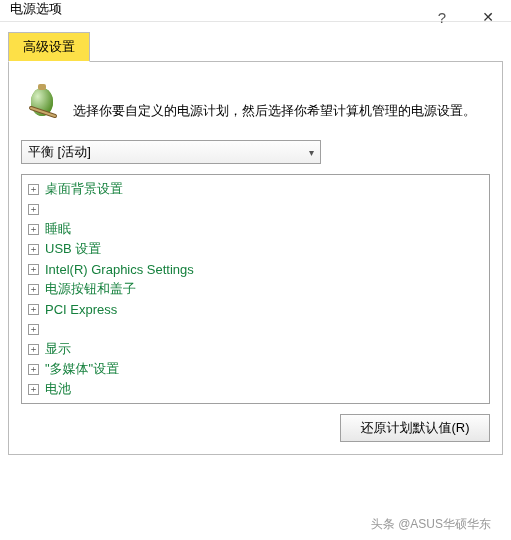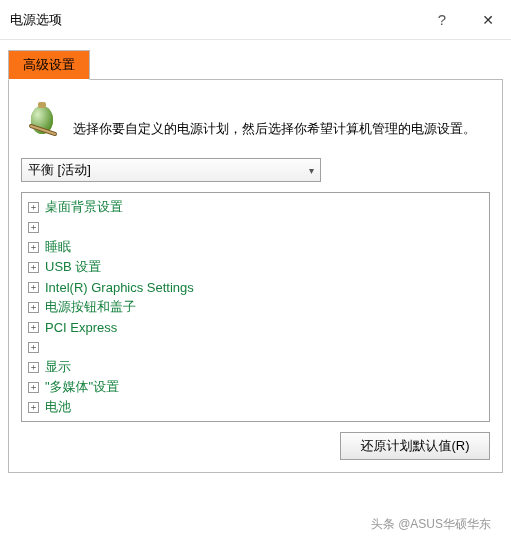--- a/index.html
+++ b/index.html
@@ -6,23 +6,22 @@
 body {
   font-family: "Microsoft YaHei", "Segoe UI", sans-serif;
   font-size: 13px;
   background: #fff;
   width: 511px;
   height: 540px;
   overflow: hidden;
   position: relative;
 }
 .titlebar {
-  height: 40px;
-  display: flex;
-  align-items: center;
+  height: 22px;
+  display: flex;
   padding-left: 10px;
   border-bottom: 1px solid #e5e5e5;
 }
 .titlebar-title { flex: 1; font-size: 13px; color: #000; }
 .titlebar-btn {
   width: 46px; height: 34px;
   display: flex; align-items: center; justify-content: center;
   color: #333; font-size: 14px;
 }
 .titlebar-btn.help { font-size: 15px; color: #555; }
@@ -32,21 +31,21 @@
 .tabs {
   display: flex;
   border-bottom: 1px solid #bbb;
   margin-bottom: 0;
 }
 .tab {
   border: 1px solid #bbb;
   border-bottom: 1px solid #fff;
   padding: 5px 14px;
   font-size: 13px;
-  background: #f97316;
+  background: #fde047;
   margin-bottom: -1px;
   position: relative;
 }
 .tab-panel {
   border: 1px solid #bbb;
   border-top: none;
   padding: 16px 12px 12px 12px;
 }
 .info-row {
   display: flex;

